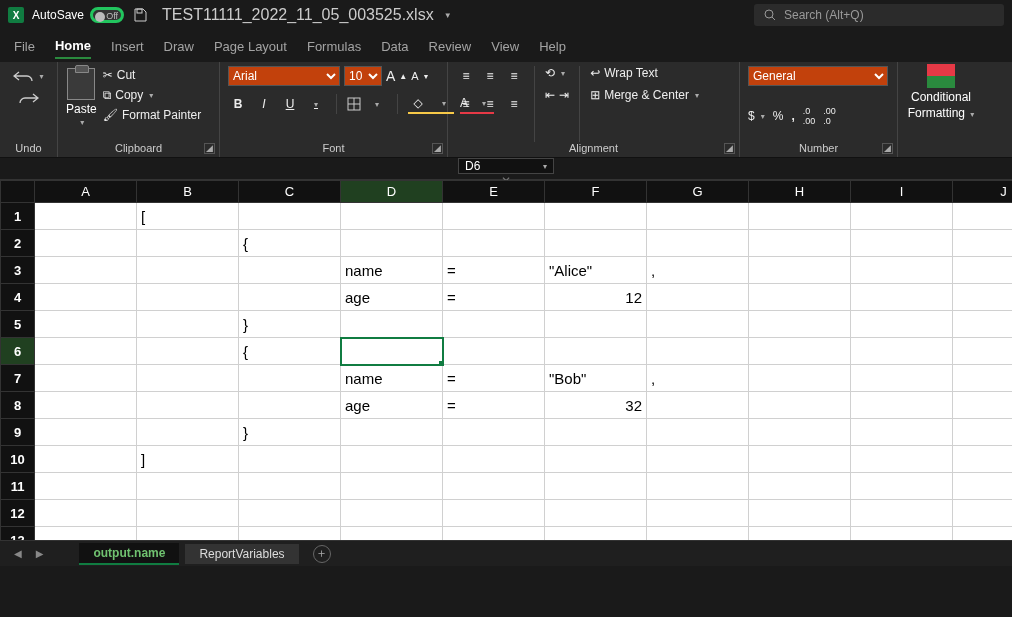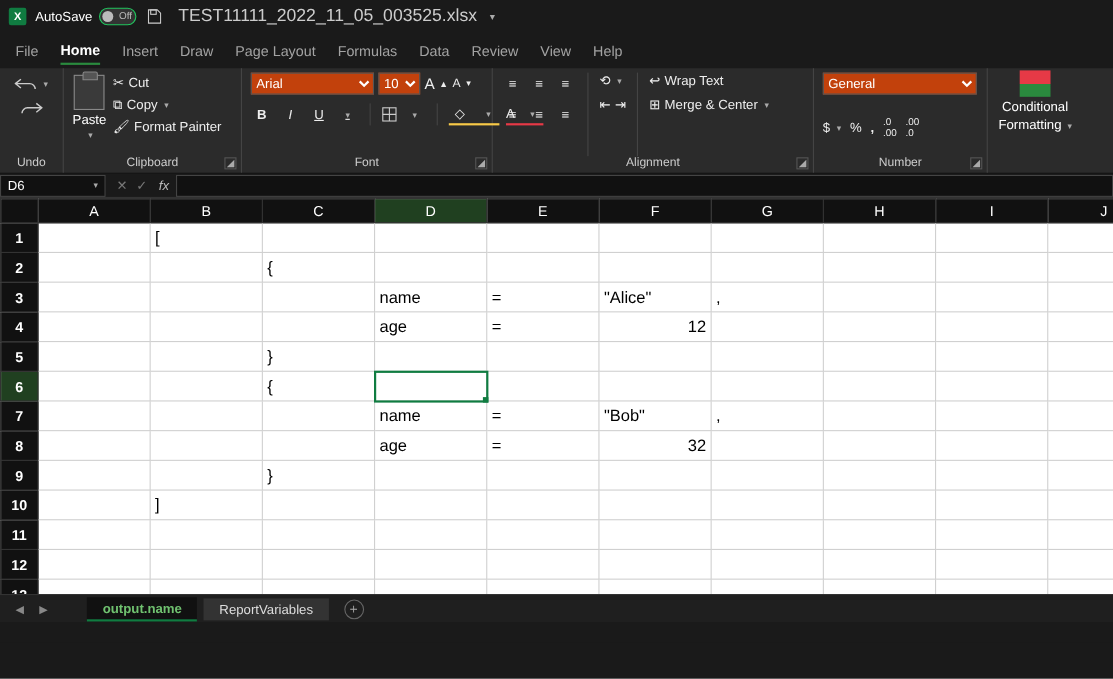--- a/index.html
+++ b/index.html
@@ -2,21 +2,21 @@
 <html><head>
 <meta charset="utf-8">
 <style>
   * { box-sizing: border-box; margin: 0; padding: 0; font-family: "Segoe UI", Arial, sans-serif; }
   body { background: #1a1a1a; color: #fff; width: 1012px; height: 617px; overflow: hidden; font-size: 12px; user-select: none; }
 
   
   .titlebar { display:flex; align-items:center; height:30px; background:#1a1a1a; padding:0 8px; gap:8px; }
   .app-icon { width:16px; height:16px; background:#107c41; display:flex;align-items:center;justify-content:center;color:#fff;font-size:10px;font-weight:bold;border-radius:2px;}
   .autosave { display:flex; align-items:center; gap:6px; font-size:12px;}
-  .toggle { width:34px;height:16px;border:1px solid #22c55e;border-radius:10px;position:relative;background:#333;}
+  .toggle { width:34px;height:16px;border:3px solid #22c55e;border-radius:10px;position:relative;background:#333;}
   .toggle::after{content:"";position:absolute;width:10px;height:10px;border-radius:50%;background:#bbb;top:2px;left:2px;}
   .toggle-label{font-size:9px;color:#bbb;position:absolute;right:3px;top:1px;}
   .save-icon { width:16px;height:16px;display:flex;align-items:center;justify-content:center;color:#ccc;}
   .filename { color:#ccc; font-size:16px; margin-left:6px;}
   .search { margin-left:auto; width:250px; height:22px; background:#2b2b2b; border-radius:3px; display:flex;align-items:center;padding:0 10px;color:#999;gap:8px;}
 
   
   .menustrip { display:flex; align-items:center; gap:20px; height:32px; padding:0 14px; background:#1a1a1a; font-size:13px;}
   .menustrip .tab { color:#a3a3a3; cursor:pointer; padding:4px 0;}
   .menustrip .tab.active { color:#fff; border-bottom:2px solid #2a8a3e; font-weight:600;}
@@ -42,21 +42,21 @@
   .font-row2 span{display:inline-flex;align-items:center;justify-content:center;min-width:20px;height:20px;}
   .underline-color{border-bottom:2px solid #e63946;}
   .underline-yellow{border-bottom:2px solid #f7c948;}
 
   .align-grid span{display:inline-flex;align-items:center;justify-content:center;width:20px;height:20px;border:0;}
 
   .big-vert { display:flex;flex-direction:column;align-items:center;justify-content:flex-start;gap:2px;padding:2px 6px;}
   .cond-icon{width:28px;height:24px;background:linear-gradient(#e63946 50%,#2a8a3e 50%);}
 
   
-  .fxbar { display:flex; align-items:center; height:22px; background:#1a1a1a; border-bottom:1px solid #333; font-size:12px;}
+  .fxbar { display:flex; align-items:center; height:22px; background:#1a1a1a; border-bottom:1px solid #333; font-size:12px;flex-direction:column;}
   .namebox { width:96px; height:20px; background:#111; border:1px solid #444; color:#fff; padding:0 6px; display:flex;align-items:center;justify-content:space-between;}
   .fx-sym{width:22px;text-align:center;color:#bbb;font-style:italic;}
   .fx-input{flex:1;height:20px;background:#111;border:1px solid #444;color:#fff;padding:0 6px;}
 
   
   .sheet { position:relative; background:#fff; color:#000; height:360px; overflow:hidden; }
   table.grid { border-collapse:collapse; table-layout:fixed; width:1020px; }
   table.grid th, table.grid td { border:1px solid #d0d0d0; height:27px; font-size:15px; font-family:Arial,sans-serif; padding:0 4px; }
   table.grid thead th { background:#111; color:#fff; font-weight:normal; border:1px solid #333; height:22px; font-size:13px;}
   table.grid .rh { background:#111; color:#fff; text-align:center; width:34px; border:1px solid #333; font-size:13px;}
@@ -90,20 +90,29 @@
       </div>
   </div>
   <div class="save-icon">
     <svg width="14" height="14" viewBox="0 0 14 14">
         <path d="M2 1h8l3 3v9H2z" fill="none" stroke="#ccc"></path>
         <rect x="4" y="1" width="5" height="4" fill="none" stroke="#ccc"></rect>
       </svg>
   </div>
   <span class="filename">TEST11111_2022_11_05_003525.xlsx</span>
   <span class="dropdown-arrow">▼</span>
+  <div class="search">
+    <span>
+      <svg width="12" height="12" viewBox="0 0 12 12">
+          <circle cx="5" cy="5" r="4" fill="none" stroke="#999"></circle>
+          <line x1="8" y1="8" x2="11" y2="11" stroke="#999"></line>
+        </svg>
+    </span>
+    <span>Search (Alt+Q)</span>
+  </div>
 </div>
 
 <div class="menustrip">
   <span class="tab">File</span>
   <span class="tab active">Home</span>
   <span class="tab">Insert</span>
   <span class="tab">Draw</span>
   <span class="tab">Page Layout</span>
   <span class="tab">Formulas</span>
   <span class="tab">Data</span>

